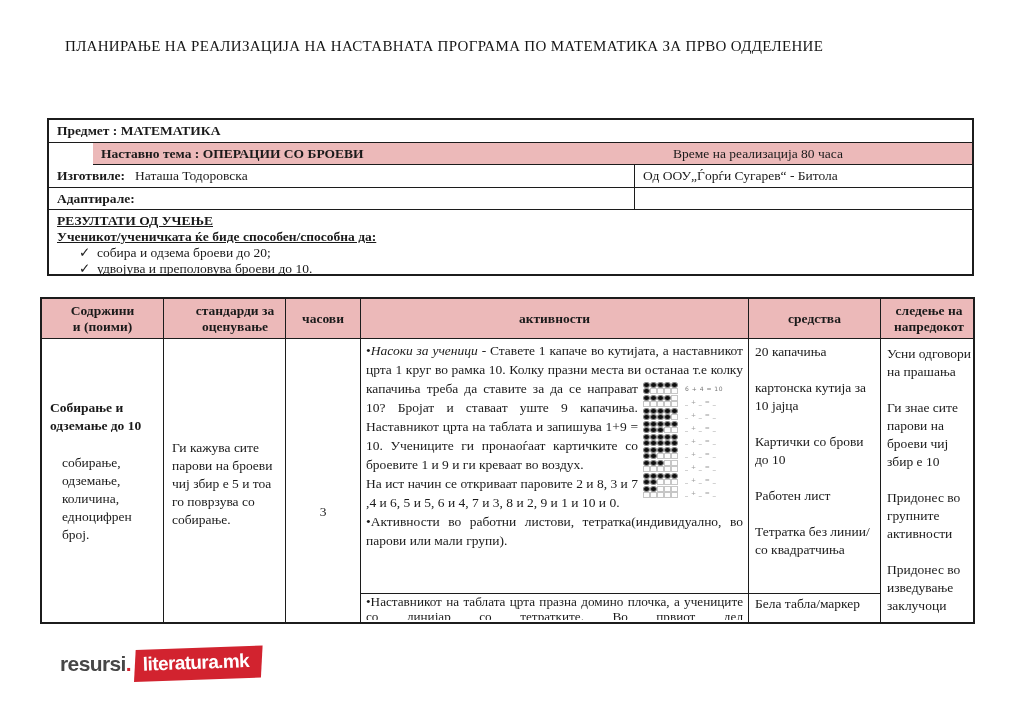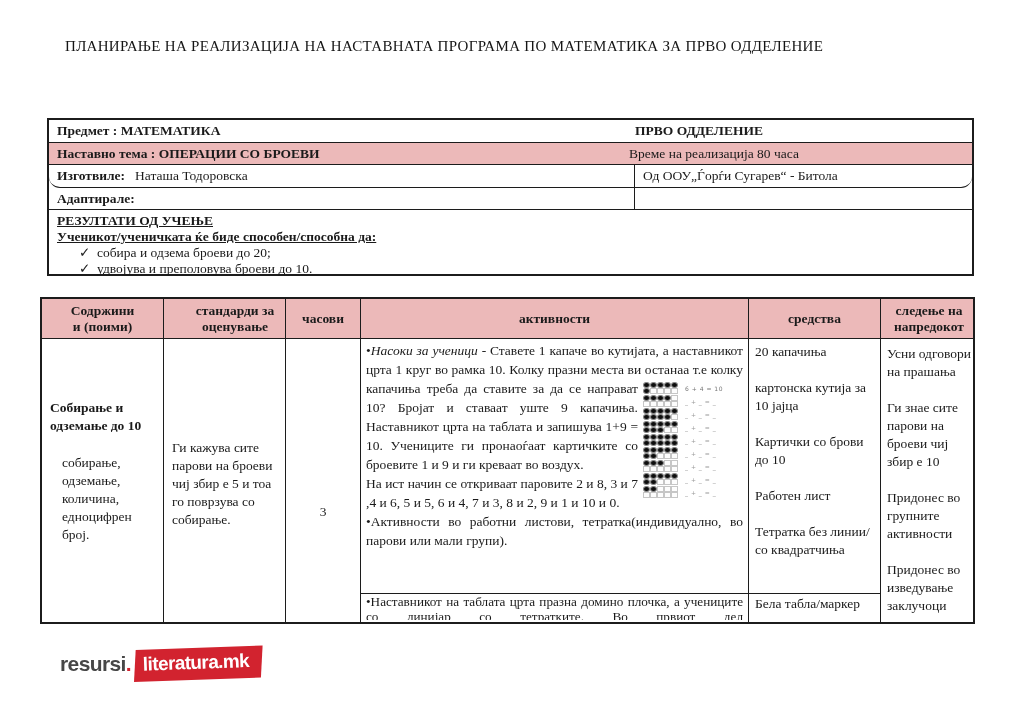--- a/index.html
+++ b/index.html
@@ -17,22 +17,22 @@
   }
 
   
   .t1{
     position:absolute;left:47px;top:118px;width:927px;
     border:2px solid #1c1c1c;box-sizing:border-box;background:#fff;
     font-size:13.5px;
   }
   .t1r{display:flex;align-items:center;border-bottom:1px solid #1c1c1c;box-sizing:border-box;}
   .t1r.r1{height:23px;}
-  .t1r.r2{height:22px;background:#ecb9b9;}
-  .t1r.r3{height:23px;border-radius:11px;}
+  .t1r.r2{height:22px;background:#ecb9b9;margin-left:44px;}
+  .t1r.r3{height:23px;}
   .t1r.r4{height:22px;}
   .t1 .cl{flex:0 0 578px;padding-left:8px;box-sizing:border-box;}
   .t1 .cr{flex:1;padding-left:8px;box-sizing:border-box;}
   .t1r.r2 .cr{padding-left:2px;}
   .t1r.divided .cl{flex:0 0 586px;border-right:1px solid #1c1c1c;align-self:stretch;display:flex;align-items:center;}
   .t1r.divided .cr{align-self:stretch;display:flex;align-items:center;}
   .t1 .r5{display:block;height:64px;border-bottom:none;padding:3px 8px;box-sizing:border-box;line-height:16px;}
   .check-item{padding-left:22px;}
   .check-glyph{display:inline-block;width:18px;color:#222;}
 
@@ -89,21 +89,20 @@
 </head>
 <body>
 
 <div>
 
   <h1 class="doc-title">ПЛАНИРАЊЕ НА РЕАЛИЗАЦИЈА НА НАСТАВНАТА ПРОГРАМА ПО МАТЕМАТИКА ЗА ПРВО ОДДЕЛЕНИЕ</h1>
 
   <div class="t1">
     <div class="t1r r1">
       <div class="cl b">Предмет : МАТЕМАТИКА</div>
-      <div class="cr b">ПРВО ОДДЕЛЕНИЕ</div>
     </div>
     <div class="t1r r2">
       <div class="cl b">Наставно тема :  ОПЕРАЦИИ СО БРОЕВИ</div>
       <div class="cr">Време на реализација  80 часа</div>
     </div>
     <div class="t1r r3 divided">
       <div class="cl">
         <span class="b">Изготвиле:</span>
         <span style="margin-left:10px;">Наташа Тодоровска</span>
       </div>

